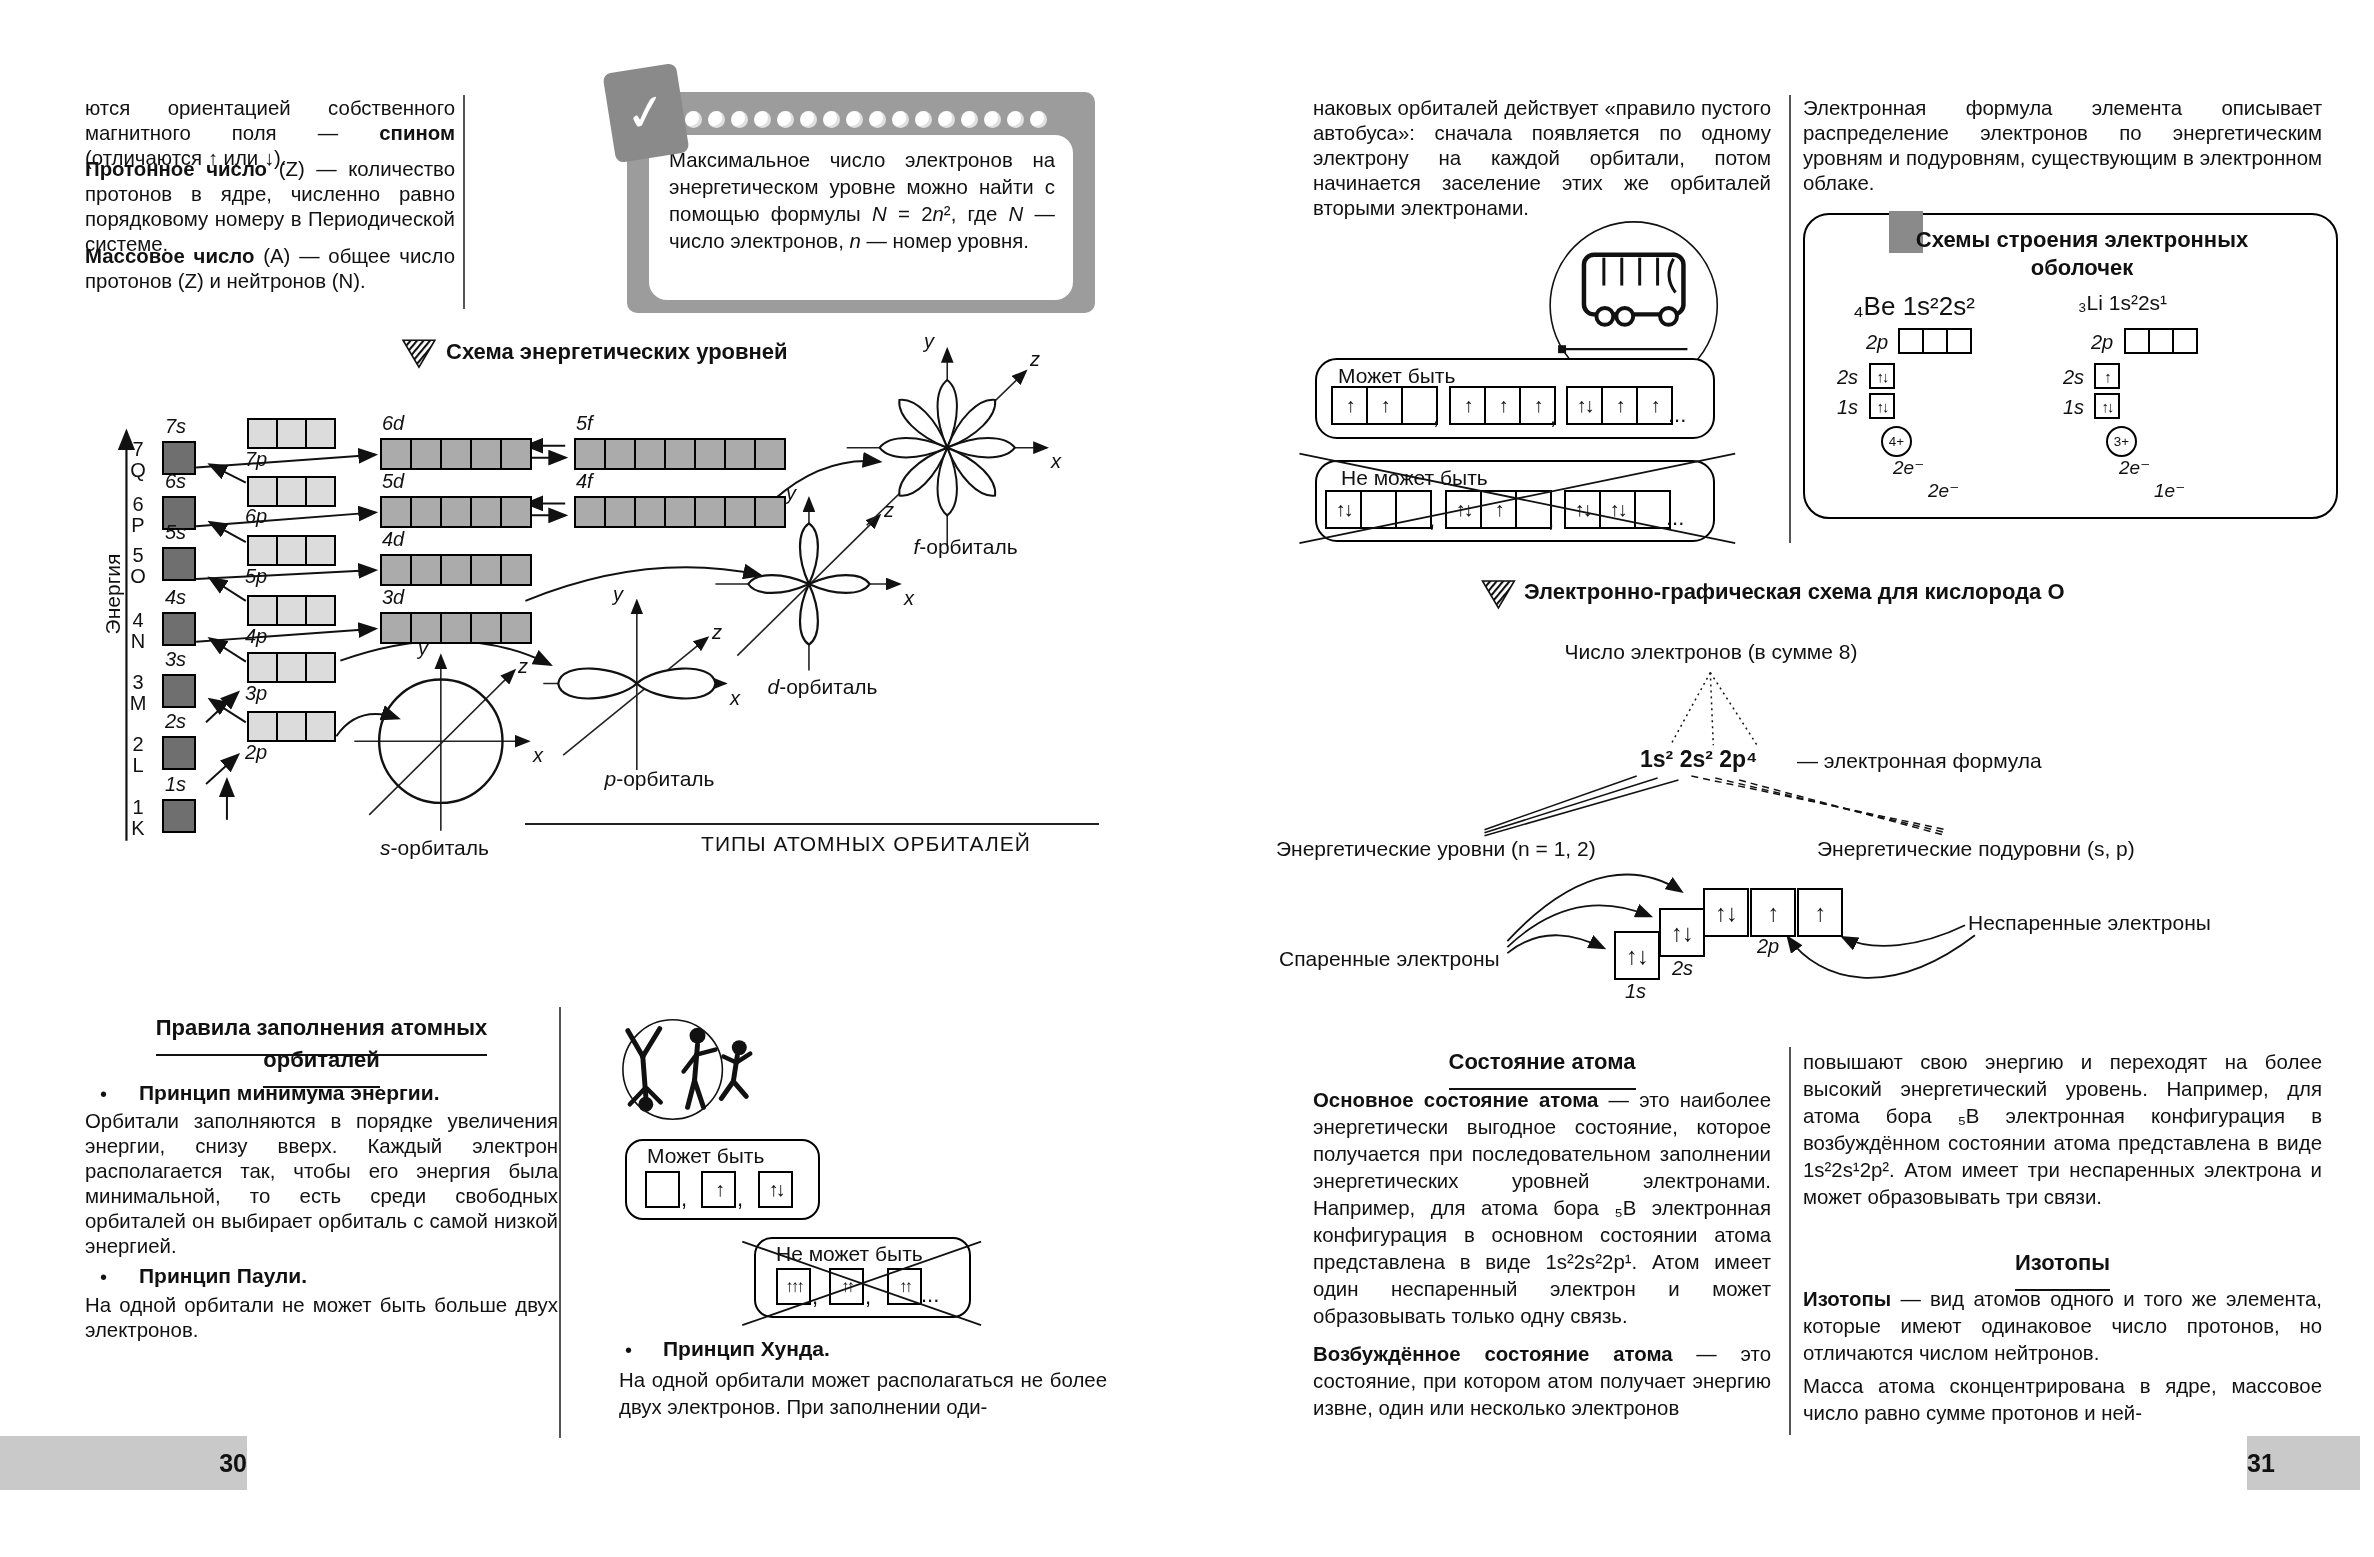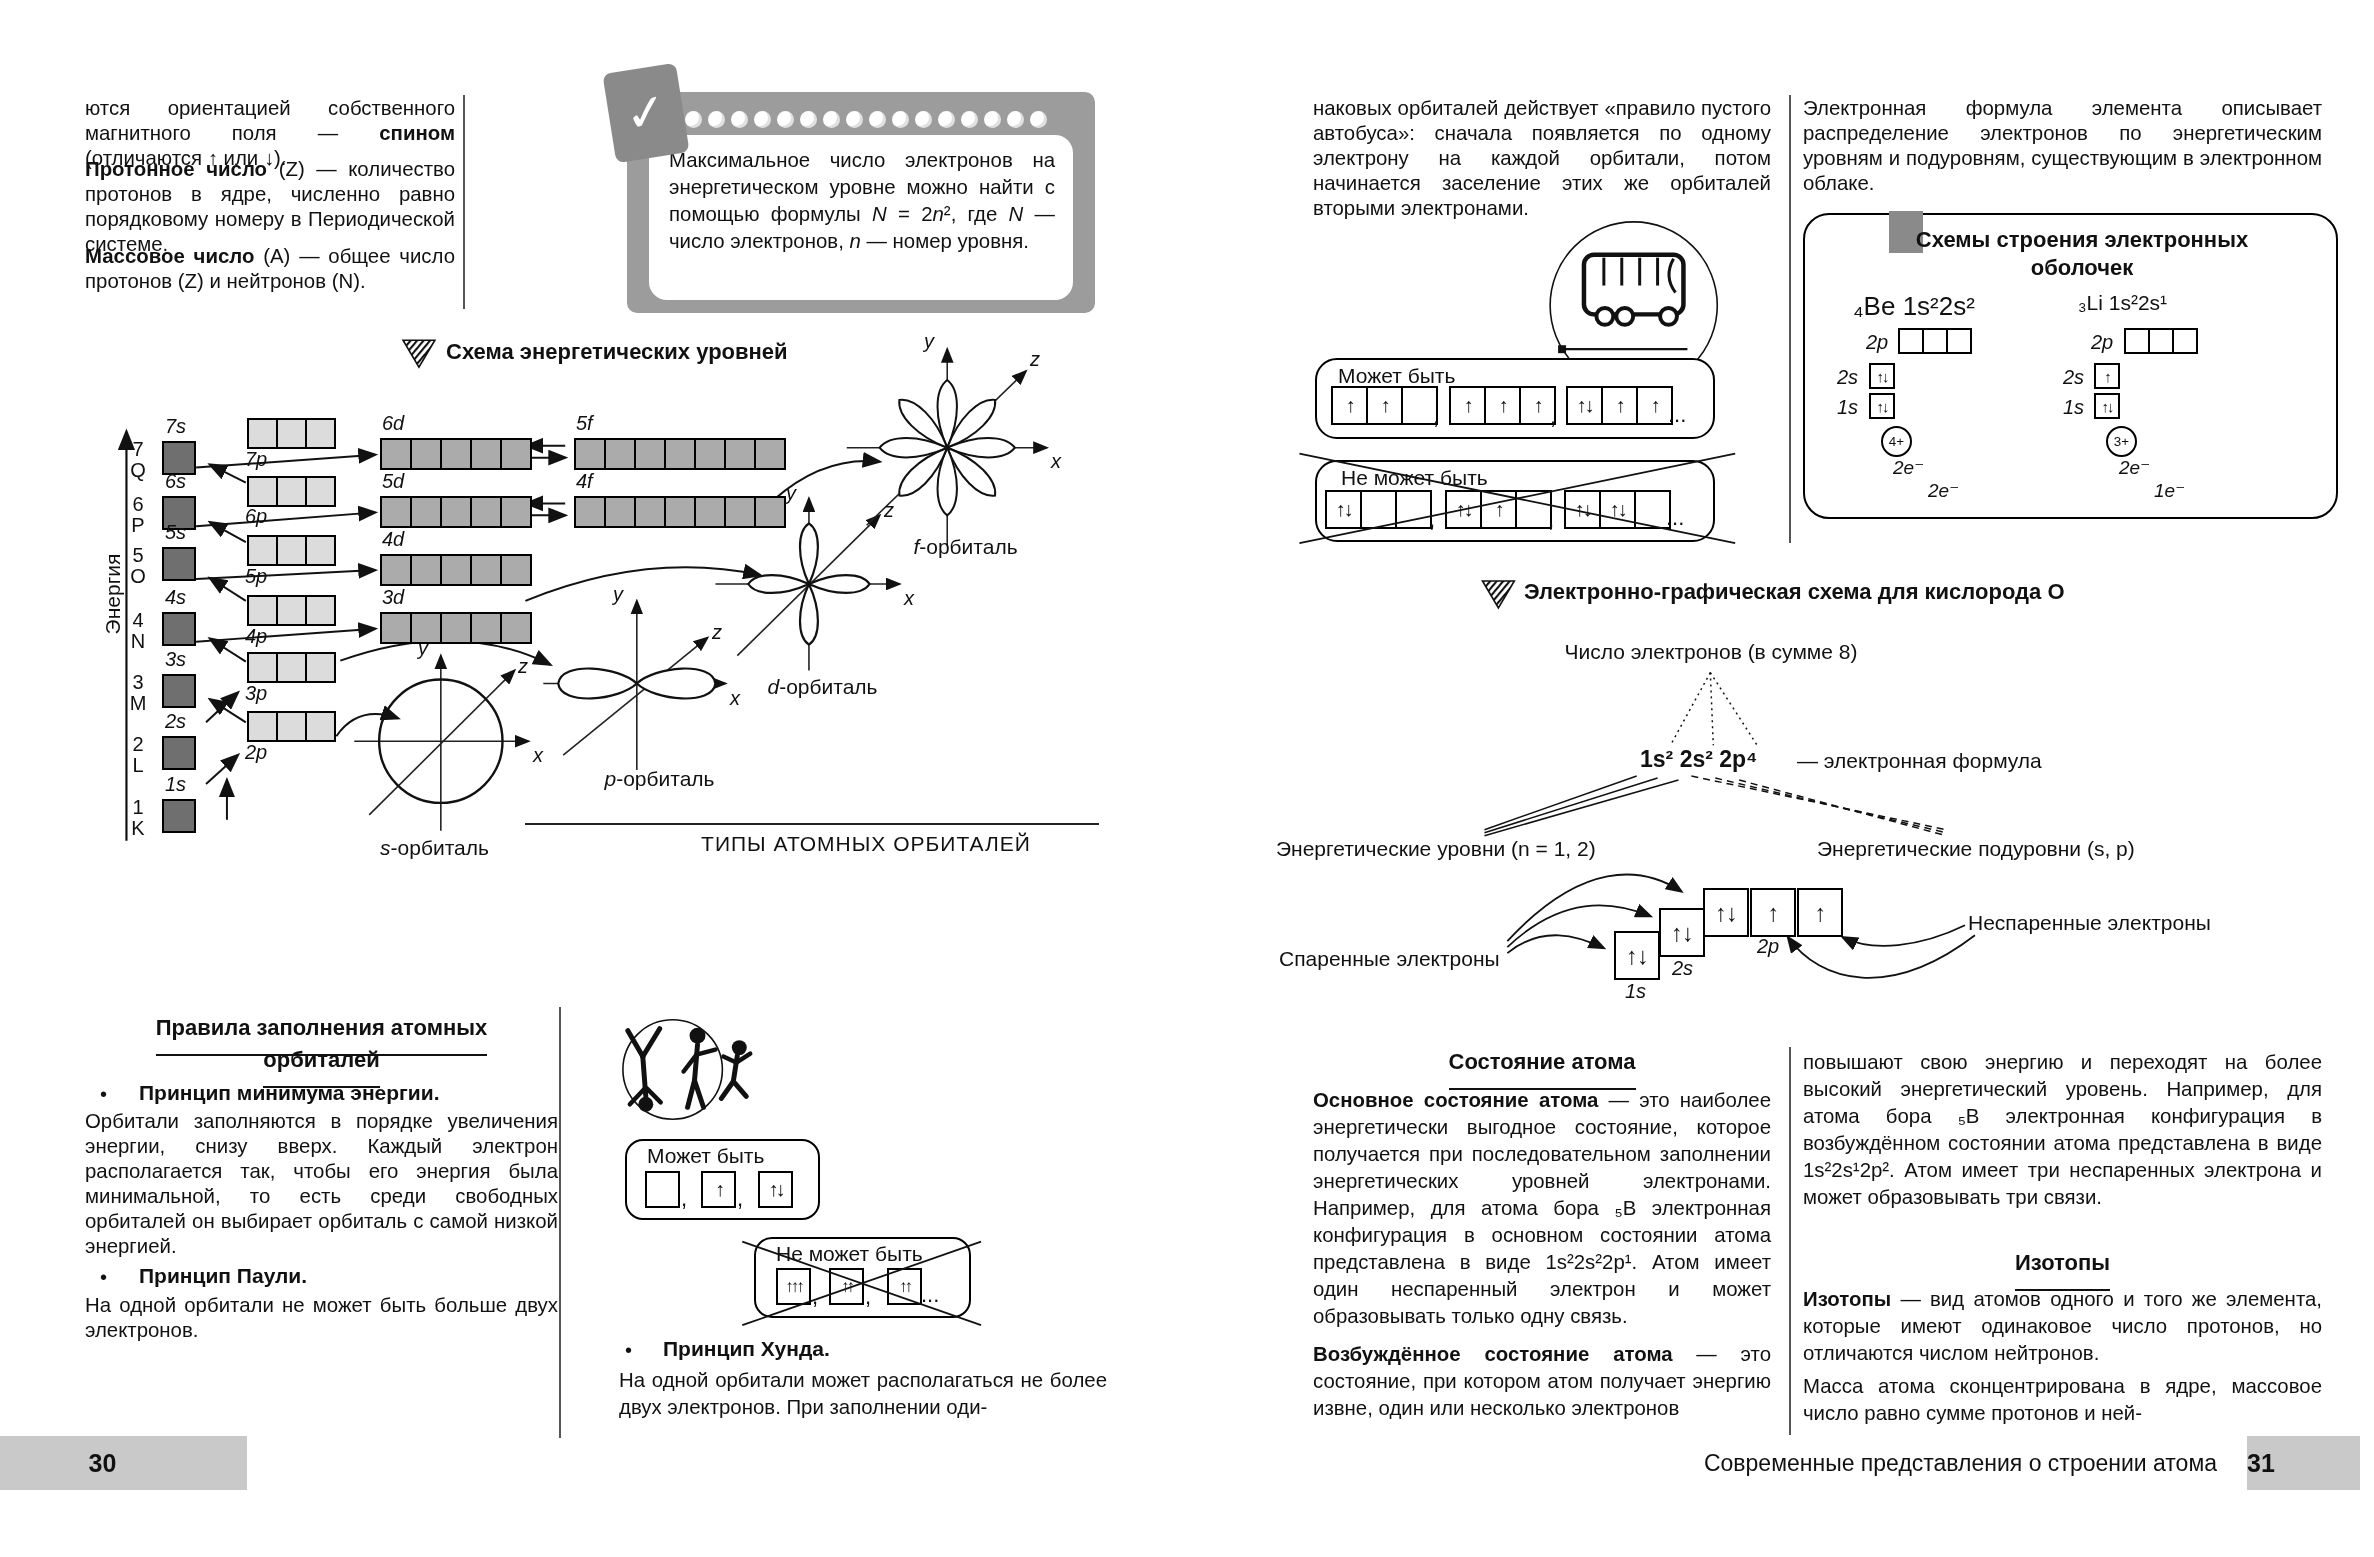--- a/index.html
+++ b/index.html
@@ -533,22 +533,21 @@
   <div class="abs t2" style="left:1313px;top:1087px;width:458px"><span class="b">Основное состояние атома</span><span> — это наиболее энергетически выгодное состояние, которое получается при последовательном заполнении энергетических уровней электронами. Например, для атома бора ₅B электронная конфигурация в основном состоянии атома представлена в виде 1s²2s²2p¹. Атом имеет один неспаренный электрон и может образовывать только одну связь.</span></div>
   <div class="abs t2" style="left:1313px;top:1341px;width:458px"><span class="b">Возбуждённое состояние атома</span><span> — это состояние, при котором атом получает энергию извне, один или несколько электронов</span></div>
 
   <div class="vline" style="left:1789px;top:1047px;height:388px"></div>
 
   <div class="abs t2" style="left:1803px;top:1049px;width:519px">повышают свою энергию и переходят на более высокий энергетический уровень. Например, для атома бора ₅B электронная конфигурация в возбуждённом состоянии атома представлена в виде 1s²2s¹2p². Атом имеет три неспаренных электрона и может образовывать три связи.</div>
   <div class="abs ctr" style="left:1803px;top:1250px;width:519px"><span class="hd ul">Изотопы</span></div>
   <div class="abs t2" style="left:1803px;top:1286px;width:519px"><span class="b">Изотопы</span><span> — вид атомов одного и того же элемента, которые имеют одинаковое число протонов, но отличаются числом нейтронов.</span></div>
   <div class="abs t2" style="left:1803px;top:1373px;width:519px">Масса атома сконцентрирована в ядре, массовое число равно сумме протонов и ней-</div>
 
-  <div class="fnum" style="left:0;width:247px;text-align:center;padding-right:42px;box-sizing:border-box">30</div>
-  <div class="ftext" style="left:1373px;width:844px;text-align:right">Современные представления о строении атома</div>
+  <div class="fnum" style="left:0;width:247px;text-align:right;box-sizing:border-box">30</div>
   <div class="fnum" style="left:2247px;width:113px;">31</div>
 
   <svg width="2374" height="1557" viewBox="0 0 2386 1565" style="pointer-events:none">
     <g stroke="#111" stroke-width="1.8">
       <line x1="746" y1="1248" x2="986" y2="1332"></line>
       <line x1="746" y1="1332" x2="986" y2="1248"></line>
       <line x1="1306" y1="456" x2="1744" y2="546"></line>
       <line x1="1306" y1="546" x2="1744" y2="456"></line>
     </g>
   </svg>

